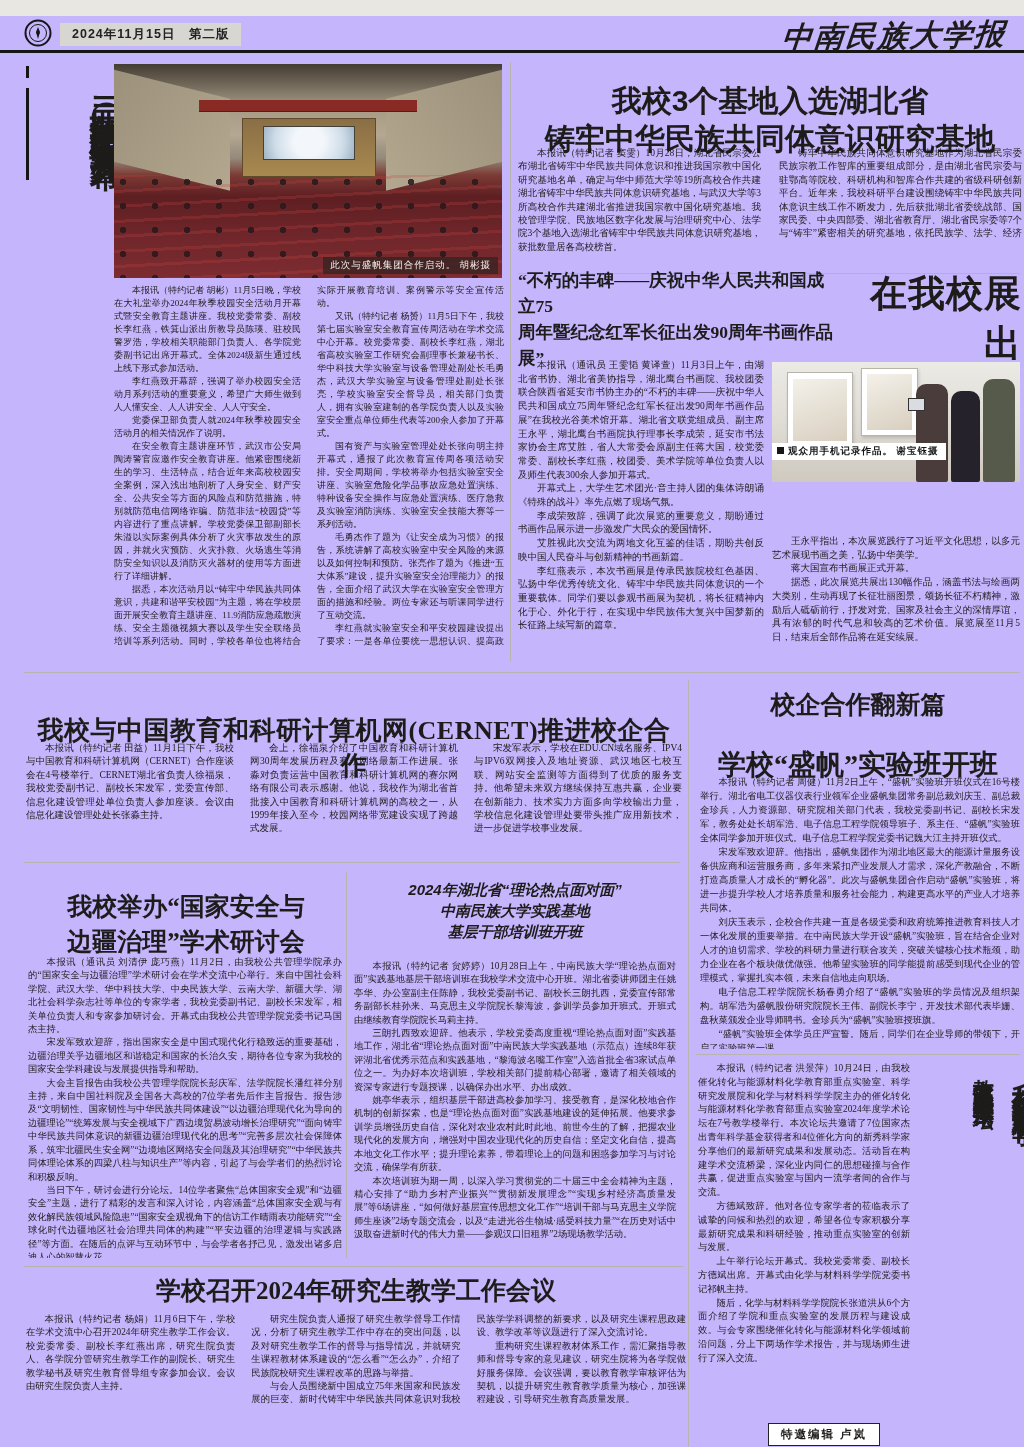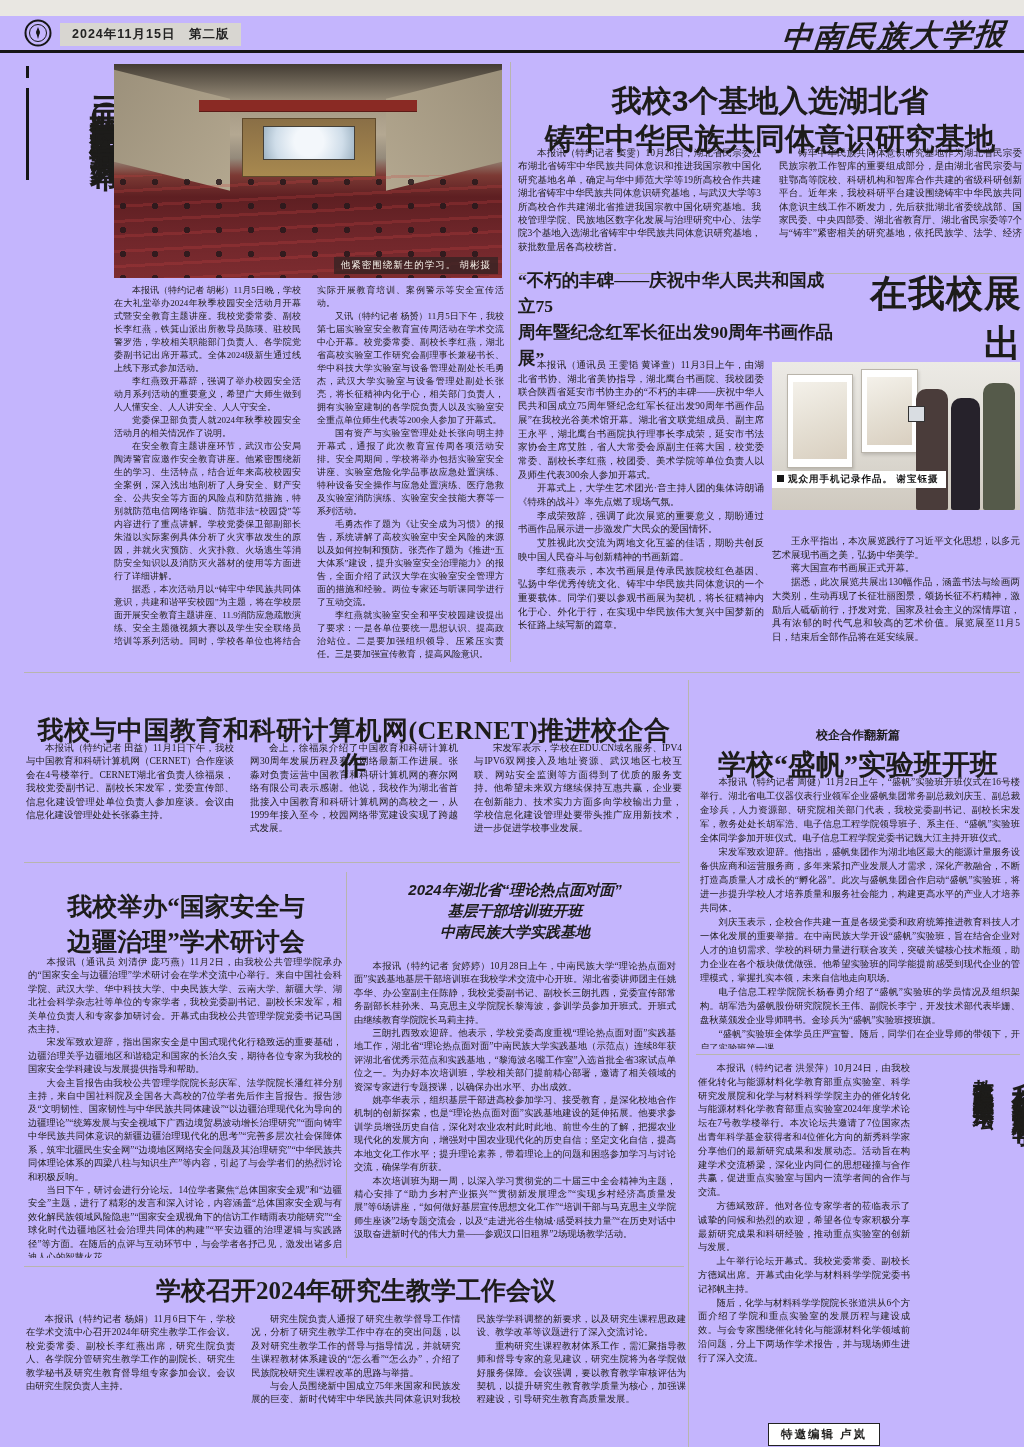--- a/index.html
+++ b/index.html
@@ -26,34 +26,34 @@
     background:linear-gradient(180deg,#433c33 0%,#6e6557 9%,#a69a85 20%,#b4a892 33%,#948a7b 44%,#7c3a34 52%,#5e1f22 62%,#6f262a 80%,#7d2c30 100%);}
   .p1-banner{left:22%;top:17%;width:56%;height:5%;background:#8a2a24;box-shadow:0 1px 0 #5c1a16;}
   .p1-stage{left:33%;top:25%;width:34%;height:27%;background:linear-gradient(180deg,#8a6f46,#a8894f);border:1px solid #5f4a2c;}
   .p1-screen{left:38.5%;top:29%;width:23%;height:15%;background:radial-gradient(circle at 50% 45%,#f3f7fb 0 30%,#cfdde9 70%,#9fb4c4 100%);border:1px solid #44403a;}
   .p1-seats{left:0;top:52%;width:100%;height:48%;
     background-image:radial-gradient(circle 5px at 9px 7px,#27191c 60%,rgba(0,0,0,0) 61%),
       repeating-linear-gradient(177deg,rgba(196,66,66,.30) 0 3px,rgba(0,0,0,0) 3px 15px);
     background-size:32px 24px,auto;opacity:.85;}
   .p1-caption{right:4px;bottom:4px;background:rgba(52,34,34,.78);color:#f5efe8;font-size:9.5px;padding:2px 7px;letter-spacing:1px;}
   
-  .photo2{left:772px;top:346px;width:248px;height:148px;overflow:hidden;
+  .photo2{left:772px;top:346px;width:248px;height:120px;overflow:hidden;
     background:linear-gradient(180deg,#eceae5 0%,#dedbd4 55%,#cfc9bf 100%);}
   .frame{background:#fff;border:1px solid #b9b4aa;box-shadow:1px 2px 3px rgba(0,0,0,.15);}
   .frame .art{position:absolute;left:8%;top:8%;right:8%;bottom:8%;background:linear-gradient(160deg,#f4f1ea 0%,#e4ded2 55%,#d9cfc0 100%);}
   .fig{border-radius:10px 10px 2px 2px;}
   .p2-caption{left:0;bottom:22px;background:#ffffff;font-size:9.5px;padding:2px 8px 2px 5px;color:#161616;font-weight:bold;letter-spacing:1px;}
   .sqicon{display:inline-block;width:7px;height:7px;background:#161616;margin-right:4px;}
   
   .hl-b{left:518px;top:46px;width:504px;font-size:30px;line-height:1.28;}
   .hl-c-wrap{left:518px;top:270px;width:504px;height:66px;display:flex;align-items:center;}
   .hl-c-quote{width:322px;font-size:17.5px;line-height:1.5;}
   .hl-c-tail{flex:1;font-size:37px;letter-spacing:1px;text-align:right;}
   .hl-cernet{left:26px;top:680px;width:656px;font-size:26px;letter-spacing:.5px;}
-  .kicker-sf{left:696px;top:711px;width:324px;font-size:12px;}
+  .kicker-sf{left:696px;top:672px;width:324px;font-size:25px;}
   .hl-sf{left:696px;top:711px;width:324px;font-size:28px;}
   .hl-sym{left:30px;top:856px;width:312px;font-size:25px;line-height:1.42;}
   .hl-theory{left:354px;top:853px;width:322px;font-size:15px;line-height:1.4;font-style:italic;}
   .hl-grad{left:26px;top:1241px;width:660px;font-size:25px;}
   .hl-line{display:block;}
   
   .body-a{left:114px;top:268px;width:390px;height:380px;font-size:9px;line-height:13px;column-count:2;column-gap:16px;}
   .body-b{left:518px;top:131px;width:504px;height:120px;font-size:9.5px;line-height:13.4px;column-count:2;column-gap:18px;}
   .body-c-l{left:518px;top:343px;width:246px;height:302px;font-size:9.5px;line-height:13.7px;}
   .body-c-r{left:772px;top:519px;width:248px;height:126px;font-size:9.5px;line-height:13.7px;}
@@ -102,30 +102,30 @@
   <section>
     <h1 class="abs vert vtitle-a sans">二〇二四年秋季校园安全活动月开幕</h1>
 
     <div class="abs photo1">
       <div class="abs" style="left:-34px;top:16px;width:150px;height:92px;background:linear-gradient(120deg,#978c77,#b3a78f);transform:skewY(14deg);"></div>
       <div class="abs" style="right:-34px;top:16px;width:150px;height:92px;background:linear-gradient(-120deg,#978c77,#b3a78f);transform:skewY(-14deg);"></div>
       <div class="abs p1-banner"></div>
       <div class="abs p1-stage"></div>
       <div class="abs p1-screen"></div>
       <div class="abs p1-seats"></div>
-      <div class="abs p1-caption">他紧密围绕新生的学习。 胡彬摄</div>
+      <div class="abs p1-caption">此次与盛帆集团合作启动。 胡彬摄</div>
     </div>
 
     <div class="abs body-text body-a">
         <p>本报讯（特约记者 胡彬）11月5日晚，学校在大礼堂举办2024年秋季校园安全活动月开幕式暨安全教育主题讲座。我校党委常委、副校长李红燕，铁箕山派出所教导员陈瑛、驻校民警罗浩，学校相关职能部门负责人、各学院党委副书记出席开幕式。全体2024级新生通过线上线下形式参加活动。</p>
         <p>李红燕致开幕辞，强调了举办校园安全活动月系列活动的重要意义，希望广大师生做到人人懂安全、人人讲安全、人人守安全。</p>
         <p>党委保卫部负责人就2024年秋季校园安全活动月的相关情况作了说明。</p>
         <p>在安全教育主题讲座环节，武汉市公安局陶涛警官应邀作安全教育讲座。他紧密围绕新生的学习、生活特点，结合近年来高校校园安全案例，深入浅出地剖析了人身安全、财产安全、公共安全等方面的风险点和防范措施，特别就防范电信网络诈骗、防范非法“校园贷”等内容进行了重点讲解。学校党委保卫部副部长朱溢以实际案例具体分析了火灾事故发生的原因，并就火灾预防、火灾扑救、火场逃生等消防安全知识以及消防灭火器材的使用等方面进行了详细讲解。</p>
         <p>据悉，本次活动月以“铸牢中华民族共同体意识，共建和谐平安校园”为主题，将在学校层面开展安全教育主题讲座、11.9消防应急疏散演练、安全主题微视频大赛以及学生安全联络员培训等系列活动。同时，学校各单位也将结合实际开展教育培训、案例警示等安全宣传活动。</p>
-        <p>又讯（特约记者 杨赟）11月5日下午，我校第七届实验室安全教育宣传周活动在学术交流中心开幕。校党委常委、副校长李红燕，湖北省高校实验室工作研究会副理事长兼秘书长、华中科技大学实验室与设备管理处副处长毛勇杰，武汉大学实验室与设备管理处副处长张亮，将长征精神内化于心，相关部门负责人，拥有实验室建制的各学院负责人以及实验室安全重点单位师生代表等200余人参加了开幕式。</p>
+        <p>又讯（特约记者 杨赟）11月5日下午，我校第七届实验室安全教育宣传周活动在学术交流中心开幕。校党委常委、副校长李红燕，湖北省高校实验室工作研究会副理事长兼秘书长、华中科技大学实验室与设备管理处副处长毛勇杰，武汉大学实验室与设备管理处副处长张亮，学校实验室安全督导员，相关部门负责人，拥有实验室建制的各学院负责人以及实验室安全重点单位师生代表等200余人参加了开幕式。</p>
         <p>国有资产与实验室管理处处长张向明主持开幕式，通报了此次教育宣传周各项活动安排。安全周期间，学校将举办包括实验室安全讲座、实验室危险化学品事故应急处置演练、特种设备安全操作与应急处置演练、医疗急救及实验室消防演练、实验室安全技能大赛等一系列活动。</p>
         <p>毛勇杰作了题为《让安全成为习惯》的报告，系统讲解了高校实验室中安全风险的来源以及如何控制和预防。张亮作了题为《推进“五大体系”建设，提升实验室安全治理能力》的报告，全面介绍了武汉大学在实验室安全管理方面的措施和经验。两位专家还与听课同学进行了互动交流。</p>
         <p>李红燕就实验室安全和平安校园建设提出了要求：一是各单位要统一思想认识、提高政治站位。二是要加强组织领导、压紧压实责任。三是要加强宣传教育，提高风险意识。</p>
       </div>
   </section>
 
   <section>
     <h1 class="abs sans bold center hl-b">
       <span class="hl-line">我校3个基地入选湖北省</span>
       <span class="hl-line">铸牢中华民族共同体意识研究基地</span>
@@ -204,22 +204,22 @@
         <p>本报讯（通讯员 刘清伊 庞巧燕）11月2日，由我校公共管理学院承办的“国家安全与边疆治理”学术研讨会在学术交流中心举行。来自中国社会科学院、武汉大学、华中科技大学、中央民族大学、云南大学、新疆大学、湖北社会科学杂志社等单位的专家学者，我校党委副书记、副校长宋发军，相关单位负责人和专家参加研讨会。开幕式由我校公共管理学院党委书记马国杰主持。</p>
         <p>宋发军致欢迎辞，指出国家安全是中国式现代化行稳致远的重要基础，边疆治理关乎边疆地区和谐稳定和国家的长治久安，期待各位专家为我校的国家安全学科建设与发展提供指导和帮助。</p>
         <p>大会主旨报告由我校公共管理学院院长彭庆军、法学院院长潘红祥分别主持，来自中国社科院及全国各大高校的7位学者先后作主旨报告。报告涉及“文明韧性、国家韧性与中华民族共同体建设”“以边疆治理现代化为导向的边疆理论”“统筹发展与安全视域下广西边境贸易波动增长治理研究”“面向铸牢中华民族共同体意识的新疆边疆治理现代化的思考”“完善多层次社会保障体系，筑牢北疆民生安全网”“边境地区网络安全问题及其治理研究”“中华民族共同体理论体系的四梁八柱与知识生产”等内容，引起了与会学者们的热烈讨论和积极反响。</p>
         <p>当日下午，研讨会进行分论坛。14位学者聚焦“总体国家安全观”和“边疆安全”主题，进行了精彩的发言和深入讨论，内容涵盖“总体国家安全观与有效化解民族领域风险隐患”“国家安全观视角下的信访工作晴雨表功能研究”“全球化时代边疆地区社会治理共同体的构建”“平安边疆的治理逻辑与实践路径”等方面。在随后的点评与互动环节中，与会学者各抒己见，激发出诸多启迪人心的智慧火花。</p>
       </div>
   </section>
 
   <section>
     <h1 class="abs sans bold center hl-theory">
       <span class="hl-line">2024年湖北省“理论热点面对面”</span>
+      <span class="hl-line">中南民族大学实践基地</span>
       <span class="hl-line">基层干部培训班开班</span>
-      <span class="hl-line">中南民族大学实践基地</span>
     </h1>
     <div class="abs body-text body-theory">
         <p>本报讯（特约记者 贠婷婷）10月28日上午，中南民族大学“理论热点面对面”实践基地基层干部培训班在我校学术交流中心开班。湖北省委讲师团主任姚亭华、办公室副主任陈静，我校党委副书记、副校长三朗扎西，党委宣传部常务副部长桂孙来、马克思主义学院院长黎海波，参训学员参加开班式。开班式由继续教育学院院长马莉主持。</p>
         <p>三朗扎西致欢迎辞。他表示，学校党委高度重视“理论热点面对面”实践基地工作，湖北省“理论热点面对面”中南民族大学实践基地（示范点）连续8年获评湖北省优秀示范点和实践基地，“黎海波名嘴工作室”入选首批全省3家试点单位之一。为办好本次培训班，学校相关部门提前精心部署，邀请了相关领域的资深专家进行专题授课，以确保办出水平、办出成效。</p>
         <p>姚亭华表示，组织基层干部进高校参加学习、接受教育，是深化校地合作机制的创新探索，也是“理论热点面对面”实践基地建设的延伸拓展。他要求参训学员增强历史自信，深化对农业农村此时此地、前世今生的了解，把握农业现代化的发展方向，增强对中国农业现代化的历史自信；坚定文化自信，提高本地文化工作水平；提升理论素养，带着理论上的问题和困惑参加学习与讨论交流，确保学有所获。</p>
         <p>本次培训班为期一周，以深入学习贯彻党的二十届三中全会精神为主题，精心安排了“助力乡村产业振兴”“贯彻新发展理念”“实现乡村经济高质量发展”等6场讲座，“如何做好基层宣传思想文化工作”“培训干部与马克思主义学院师生座谈”2场专题交流会，以及“走进光谷生物城·感受科技力量”“在历史对话中汲取奋进新时代的伟大力量——参观汉口旧租界”2场现场教学活动。</p>
       </div>
   </section>
 
   <section>

